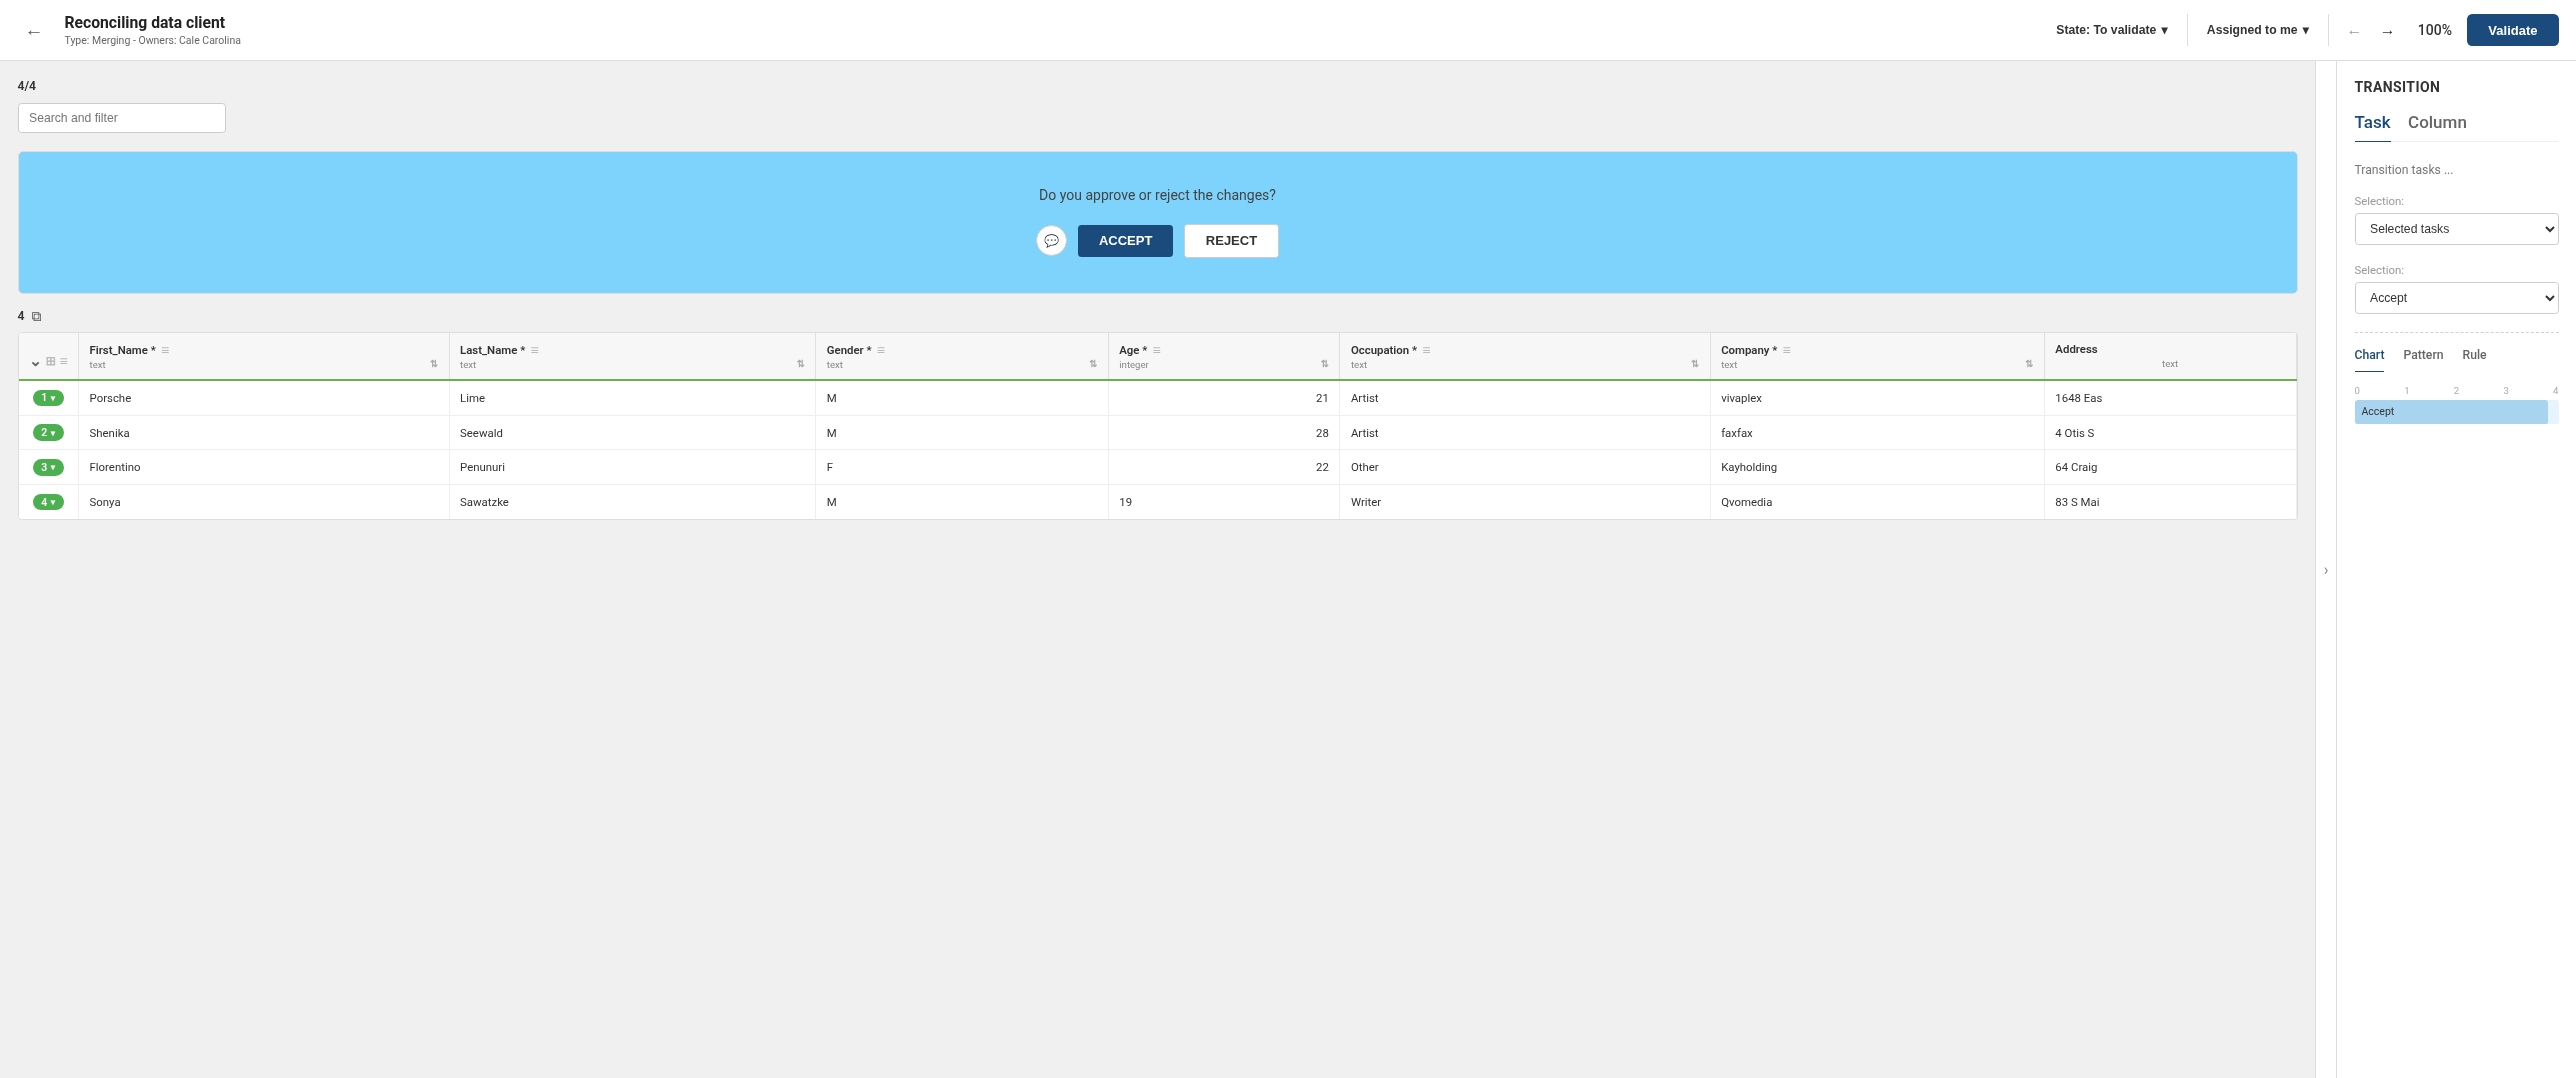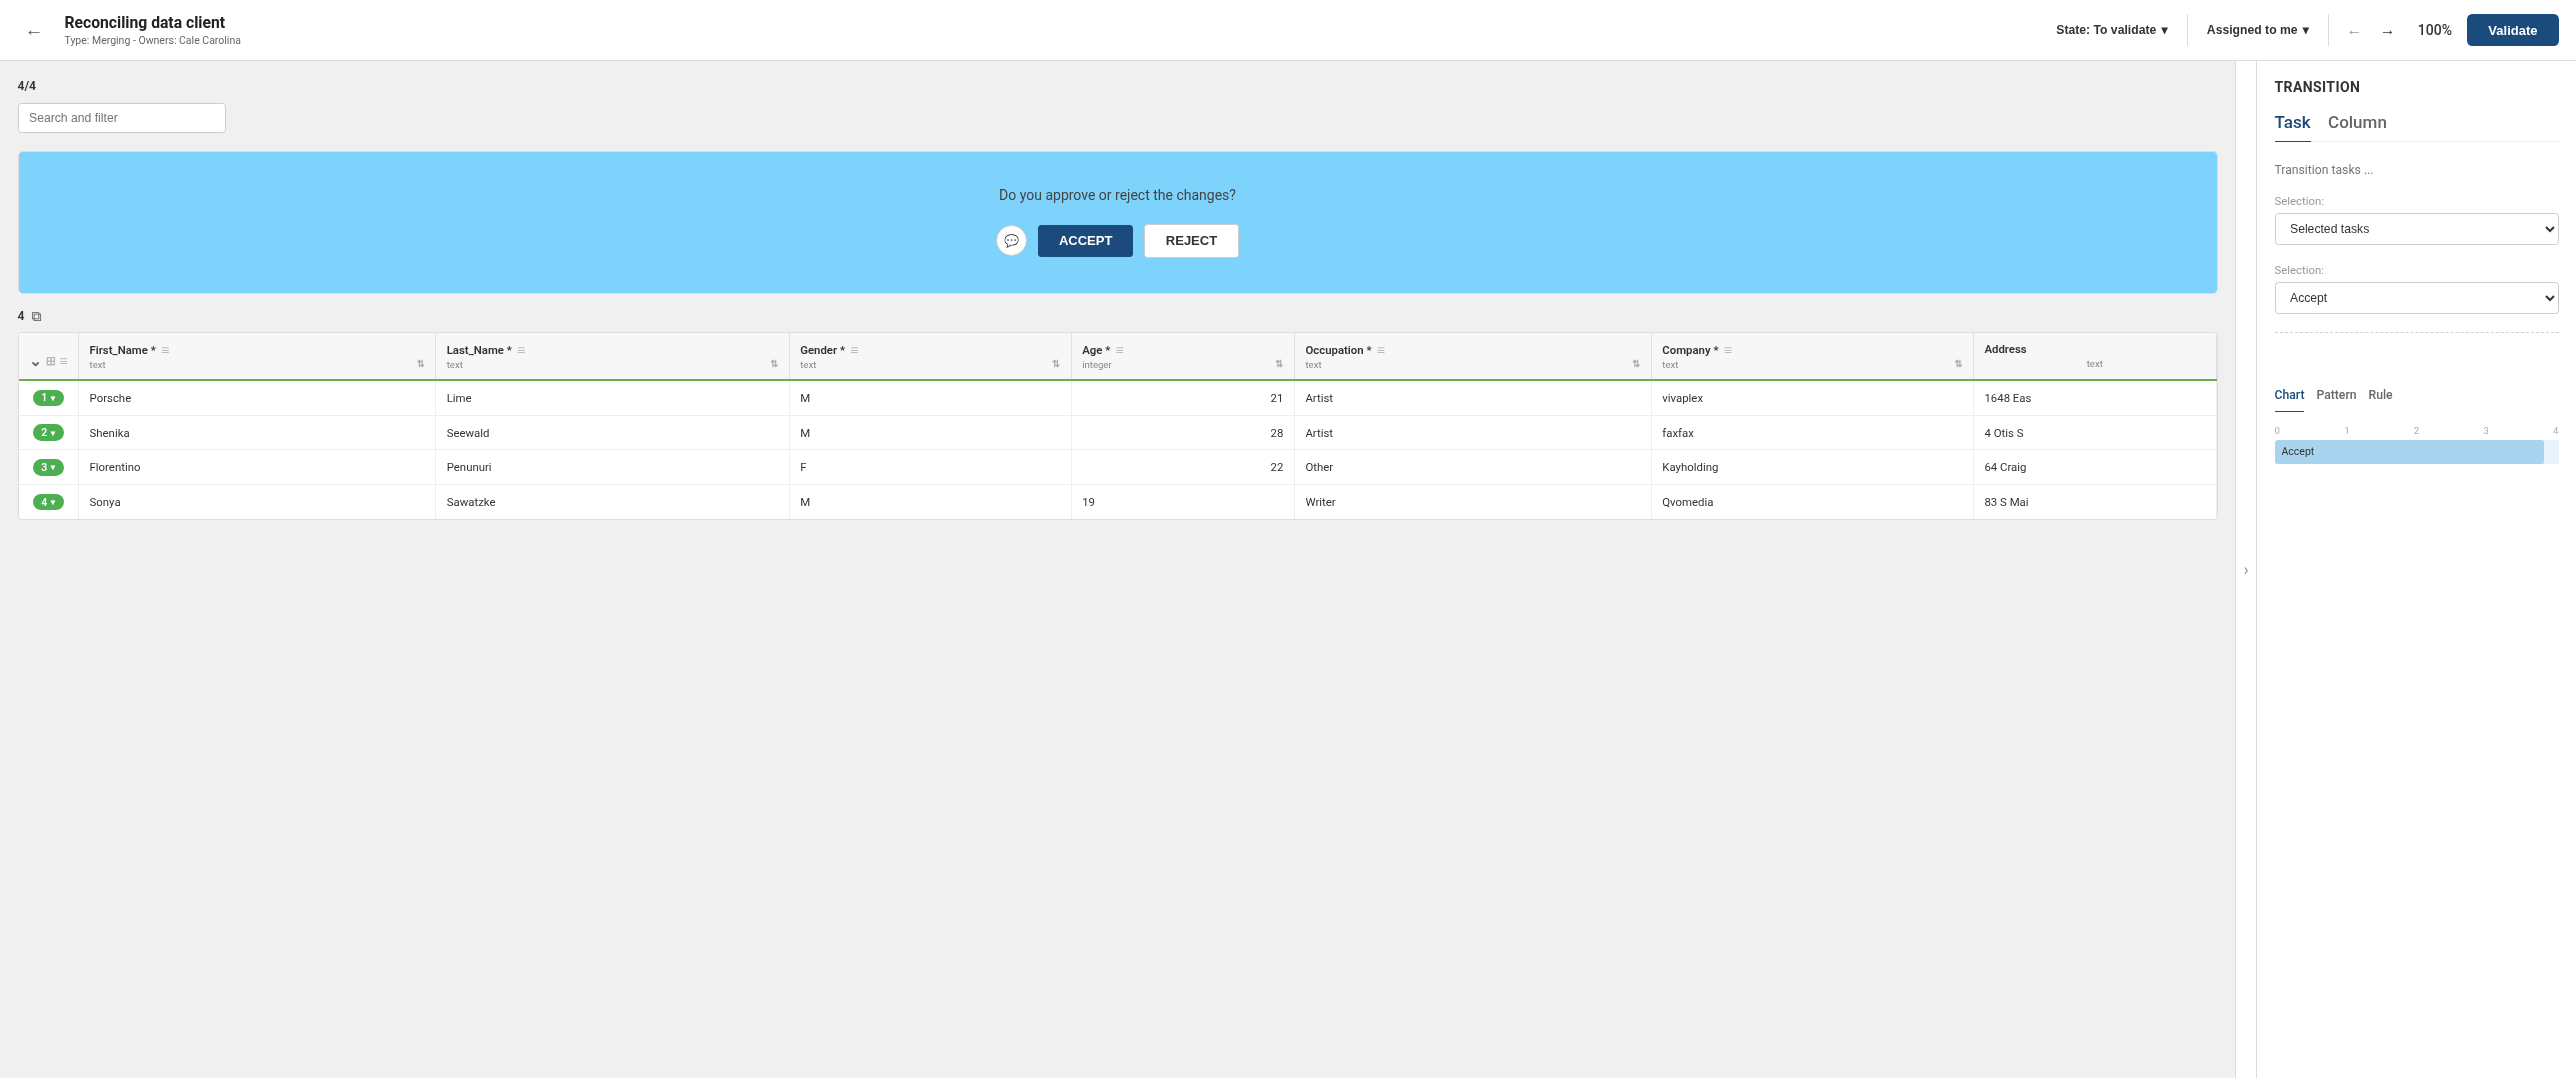--- a/index.html
+++ b/index.html
@@ -46,21 +46,21 @@
     }
 
     
     .main-layout { display: flex; height: calc(100vh - 61px); }
 
     
     .left-panel { flex: 1; padding: 17.5px; overflow: auto; background: #f0f0f0; }
 
     
     .right-panel {
-      width: 320px; background: #fff; border-left: 0.9px solid #ddd;
+      width: 240px; background: #fff; border-left: 0.9px solid #ddd;
       display: flex; flex-direction: column; overflow: auto;
     }
 
     
     .record-counter { font-size: 12.2px; font-weight: 600; color: #333; margin-bottom: 10.5px; }
 
     
     .search-box {
       display: flex; align-items: center; background: #fff; border: 0.9px solid #ccc;
       border-radius: 3.5px; padding: 7px 10.5px; margin-bottom: 17.5px; width: 208px;
@@ -134,21 +134,21 @@
     .rp-tab.active { color: #1a4b7c; border-bottom-color: #1a4b7c; }
 
     .rp-body { padding: 0 17.5px; }
     .rp-section-label { font-size: 11.4px; color: #999; margin-bottom: 5.2px; margin-top: 10.5px; }
     .rp-select {
       width: 100%; padding: 7px 10.5px; border: 0.9px solid #ccc; border-radius: 3.5px;
       font-size: 12.2px; color: #333; background: #fff; appearance: auto; cursor: pointer; margin-bottom: 7px;
     }
     .rp-transition-placeholder { font-size: 12.2px; color: #777; padding: 7px 0; }
     .rp-divider { border: none; border-top: 1.7px dashed #e0e0e0; margin: 17.5px 0; }
-    .rp-tabs2 { display: flex; gap: 12px; margin-bottom: 14px; padding: 0 17.5px; margin-top: 40px; }
+    .rp-tabs2 { display: flex; gap: 19px; margin-bottom: 14px; padding: 0 17.5px; }
     .rp-tab2 {
       padding: 5.2px 0 8.7px; font-size: 12.2px; font-weight: 500; cursor: pointer;
       color: #666; border-bottom: 1.7px solid transparent; margin-bottom: -0.9px;
     }
     .rp-tab2.active { color: #1a4b7c; border-bottom-color: #1a4b7c; }
 
     
     .chart-area { padding: 0 17.5px 17.5px; }
     .chart-axis { display: flex; justify-content: space-between; font-size: 9.6px; color: #aaa; margin-bottom: 3.5px; }
     .chart-bar-row { display: flex; align-items: center; gap: 7px; }

